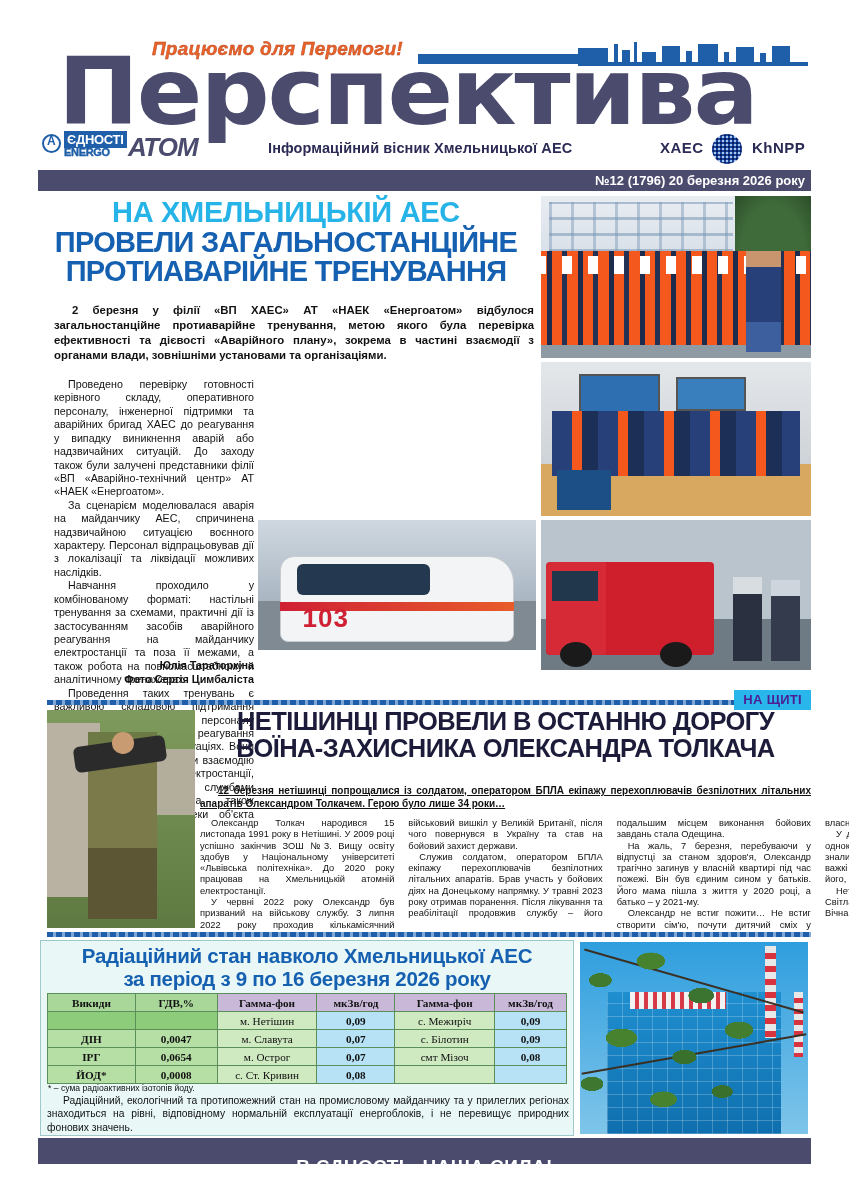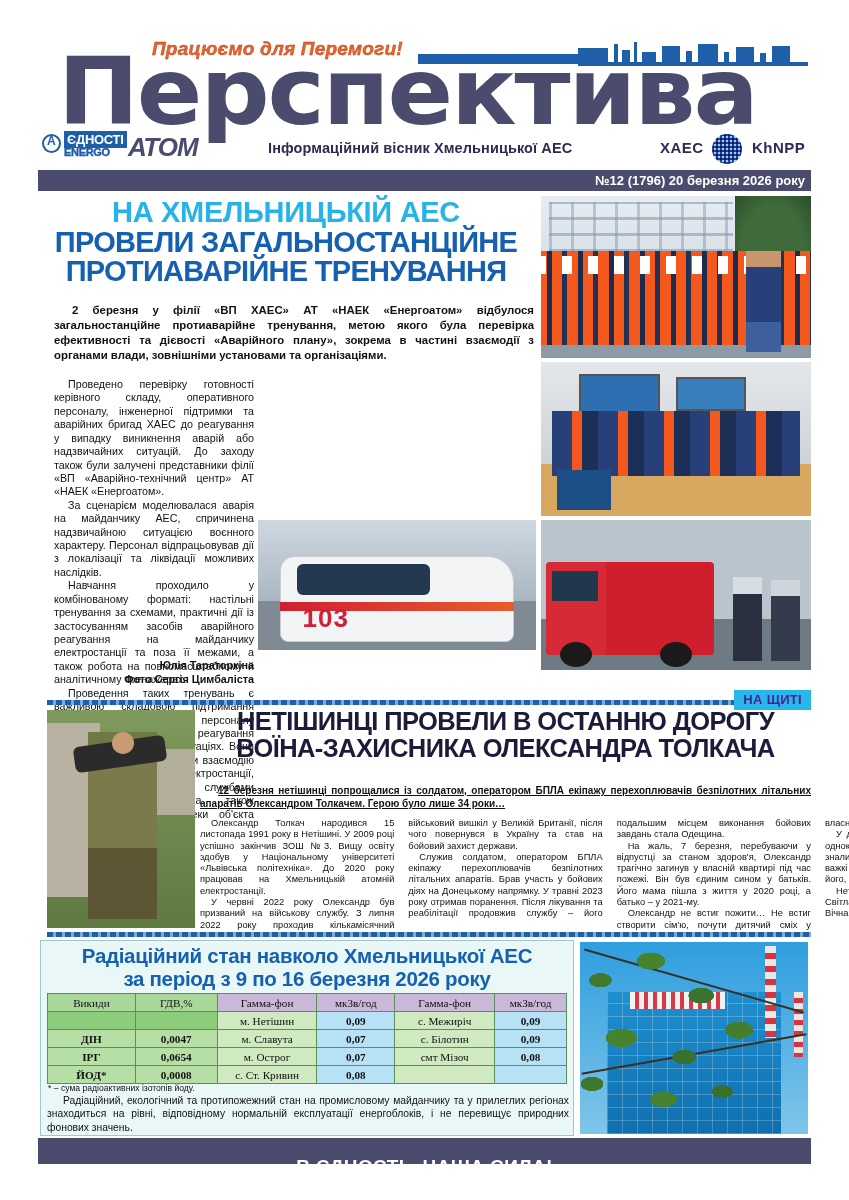--- a/index.html
+++ b/index.html
@@ -257,21 +257,21 @@
     font-size: 20.5px; line-height: 1.14; letter-spacing: -.3px;
   }
   table.rad {
     position: absolute; left: 47px; top: 993px; width: 520px;
     border-collapse: collapse; font-family: "Liberation Serif", serif;
   }
   table.rad td, table.rad th {
     border: 1px solid #5a8f5a; font-size: 11.2px; text-align: center;
     height: 18px; padding: 0 2px; color: #111;
   }
-  table.rad thead th { font-weight: normal; }
+  table.rad thead th { font-weight: bold; }
   .c-green-h { background: #a9d79a; }
   .c-purple-h{ background: #c9b8d8; margin-left: 37px; }
   .c-green   { background: #b6dfa6; font-weight: bold; }
   .c-greenl  { background: #cfe9c0; }
   .c-blue    { background: #b7e2f5; font-weight: bold; }
   .c-blank-g { background: #8ccc7b; }
   .rad-foot1 {
     position: absolute; left: 48px; top: 1083px; width: 520px;
     font-size: 8.6px; color: #111;
   }

